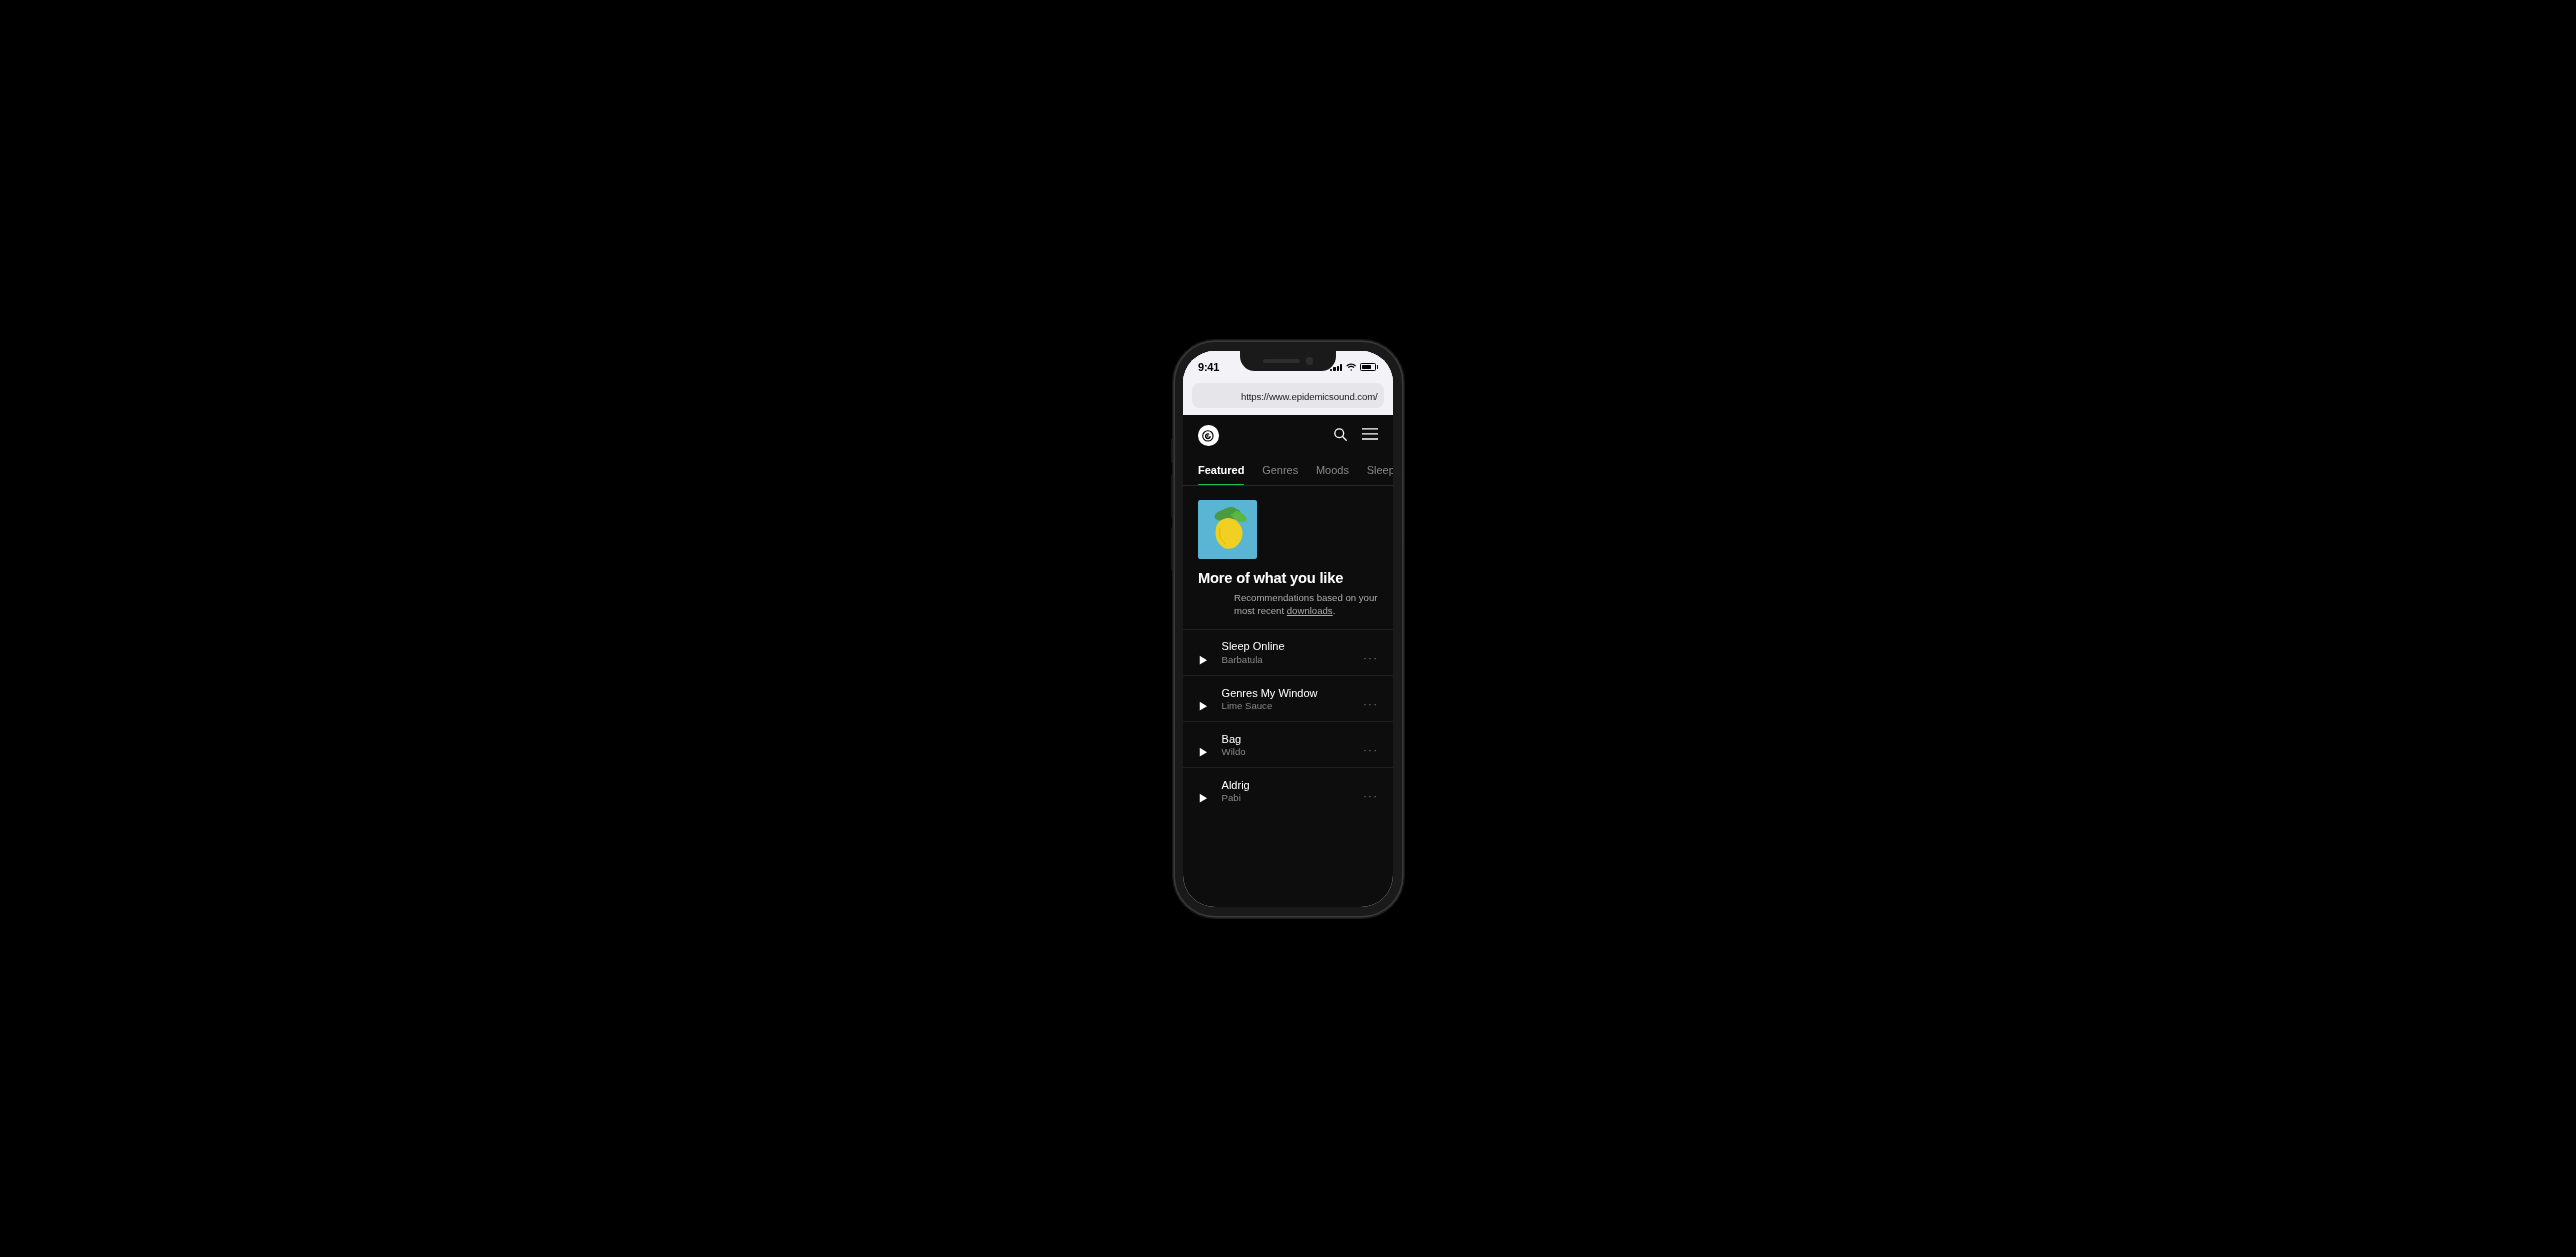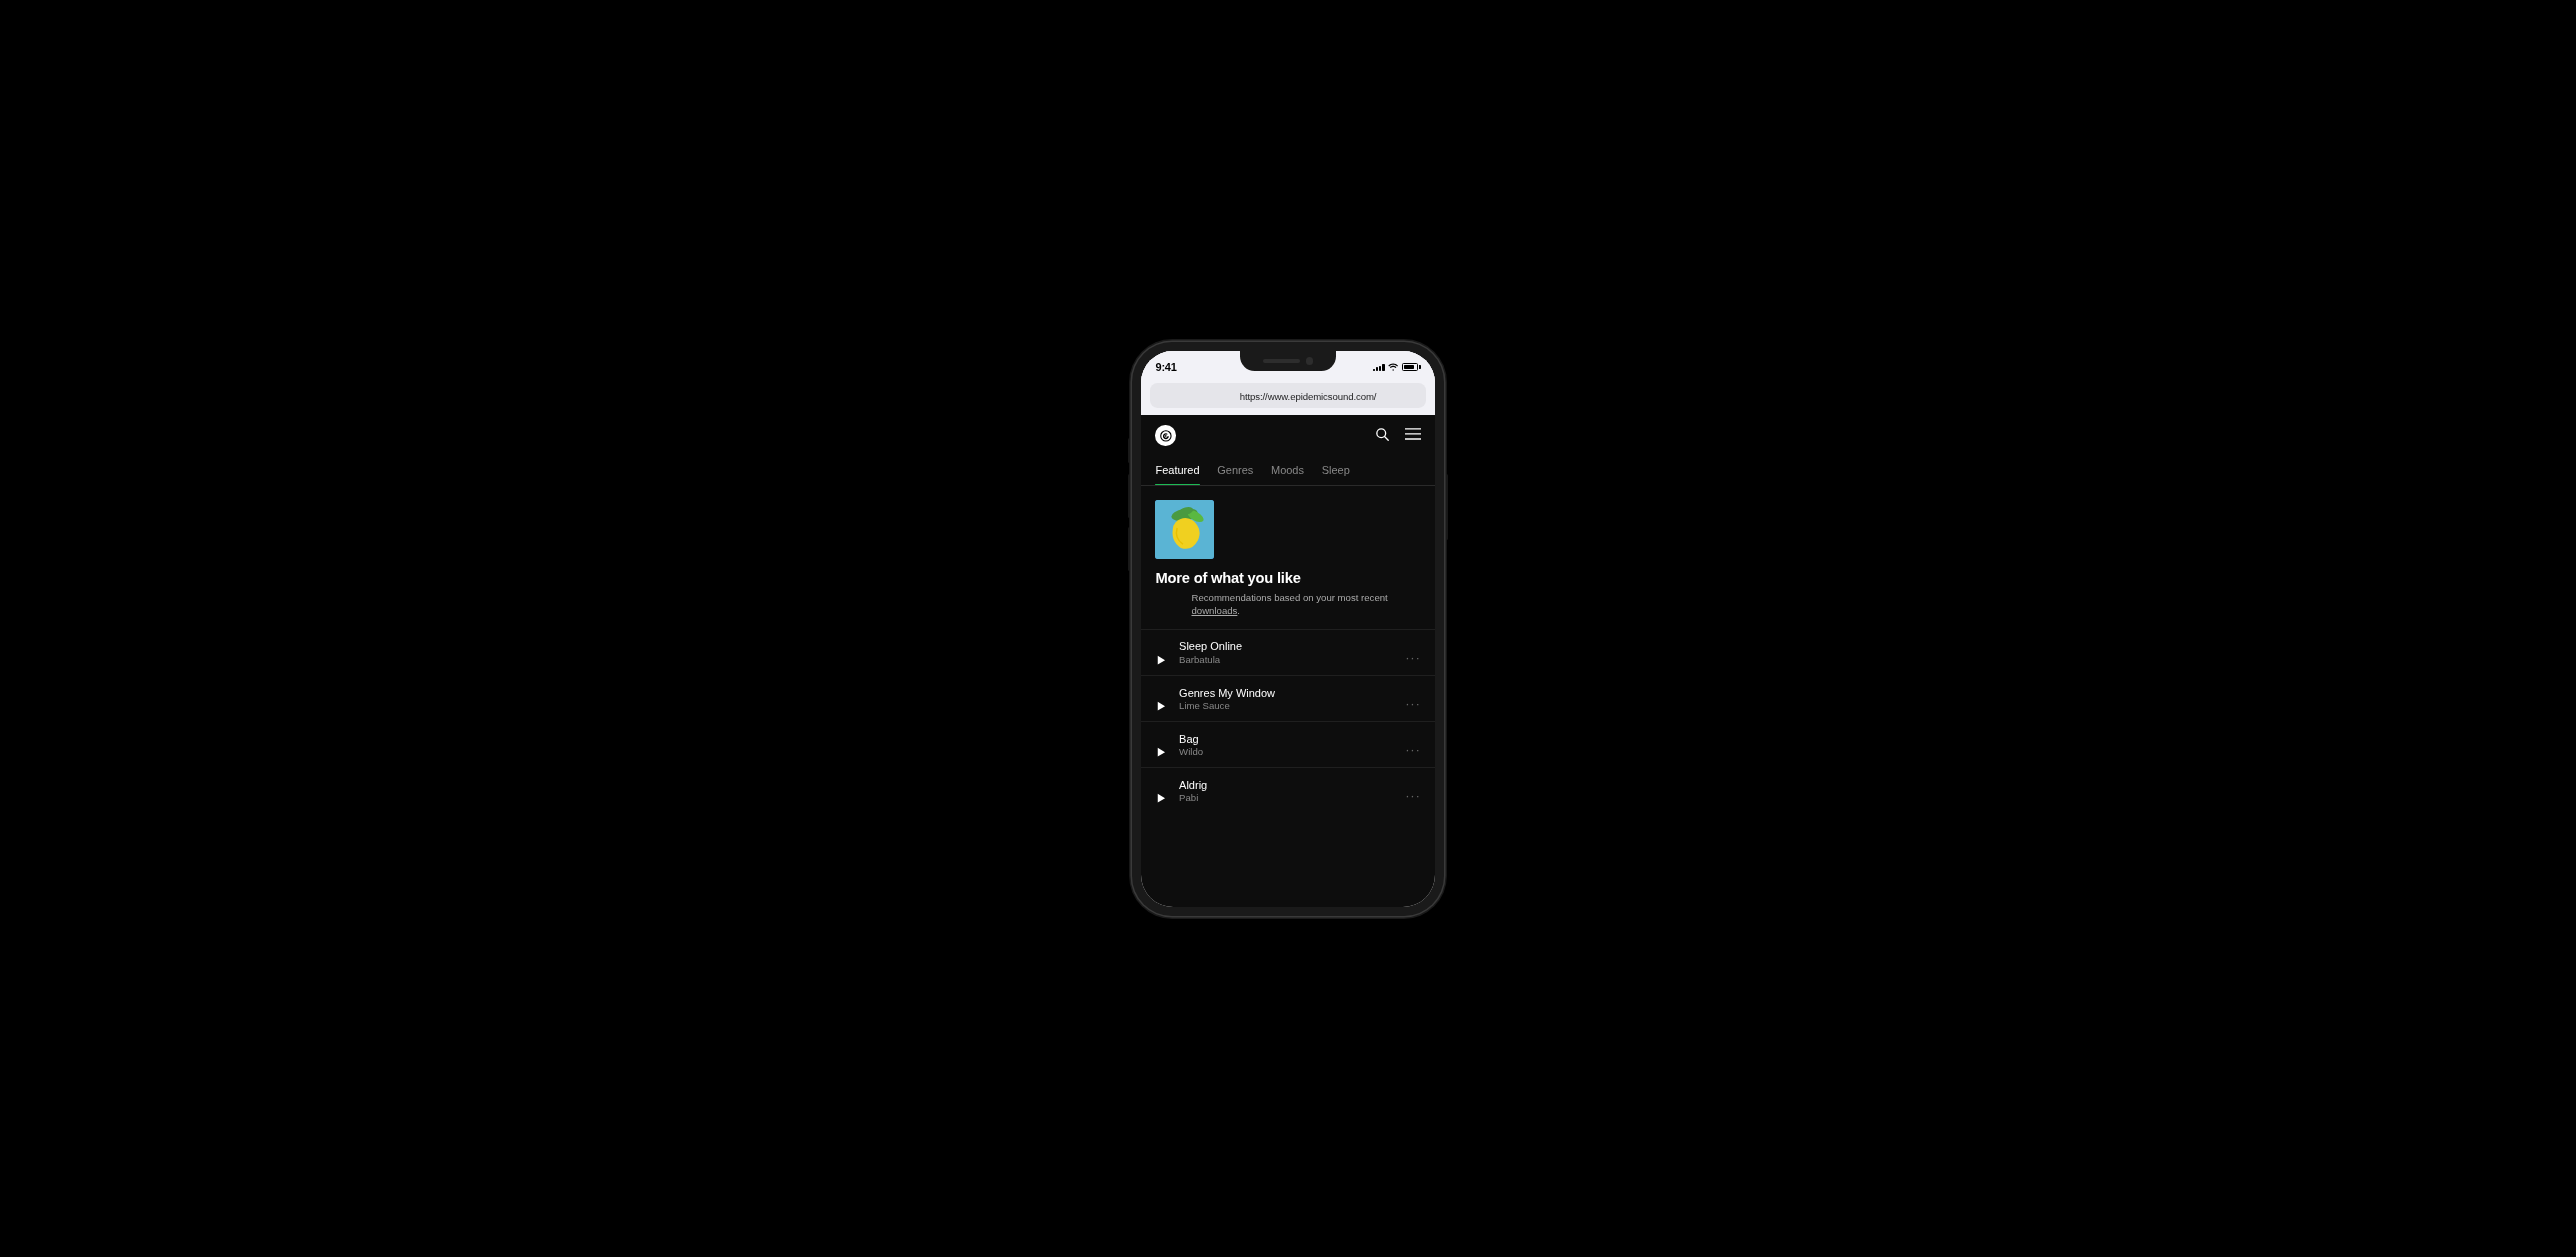--- a/index.html
+++ b/index.html
@@ -9,21 +9,21 @@
       width: 2576px;
       height: 1258px;
       display: flex;
       align-items: center;
       justify-content: center;
       font-family: -apple-system, BlinkMacSystemFont, 'SF Pro Display', 'Helvetica Neue', sans-serif;
     }
 
     .phone-wrapper {
       position: relative;
-      width: 312px;
+      width: 227px;
       height: 574px;
     }
 
     
     .phone-shell {
       position: absolute;
       inset: 0;
       background: #1a1a1a;
       border-radius: 40px;
       box-shadow:
@@ -227,21 +227,21 @@
     .nav-tab {
       padding: 7.4px 0 8.8px;
       color: #888;
       font-size: 11px;
       cursor: pointer;
       position: relative;
       white-space: nowrap;
     }
     .nav-tab.active {
       color: #fff;
-      font-weight: 400;
+      font-weight: 700;
     }
     .nav-tab.active::after {
       content: '';
       position: absolute;
       bottom: -0.7px;
       left: 0;
       right: 0;
       height: 1.5px;
       background: #1db954;
       border-radius: 0.7px;

